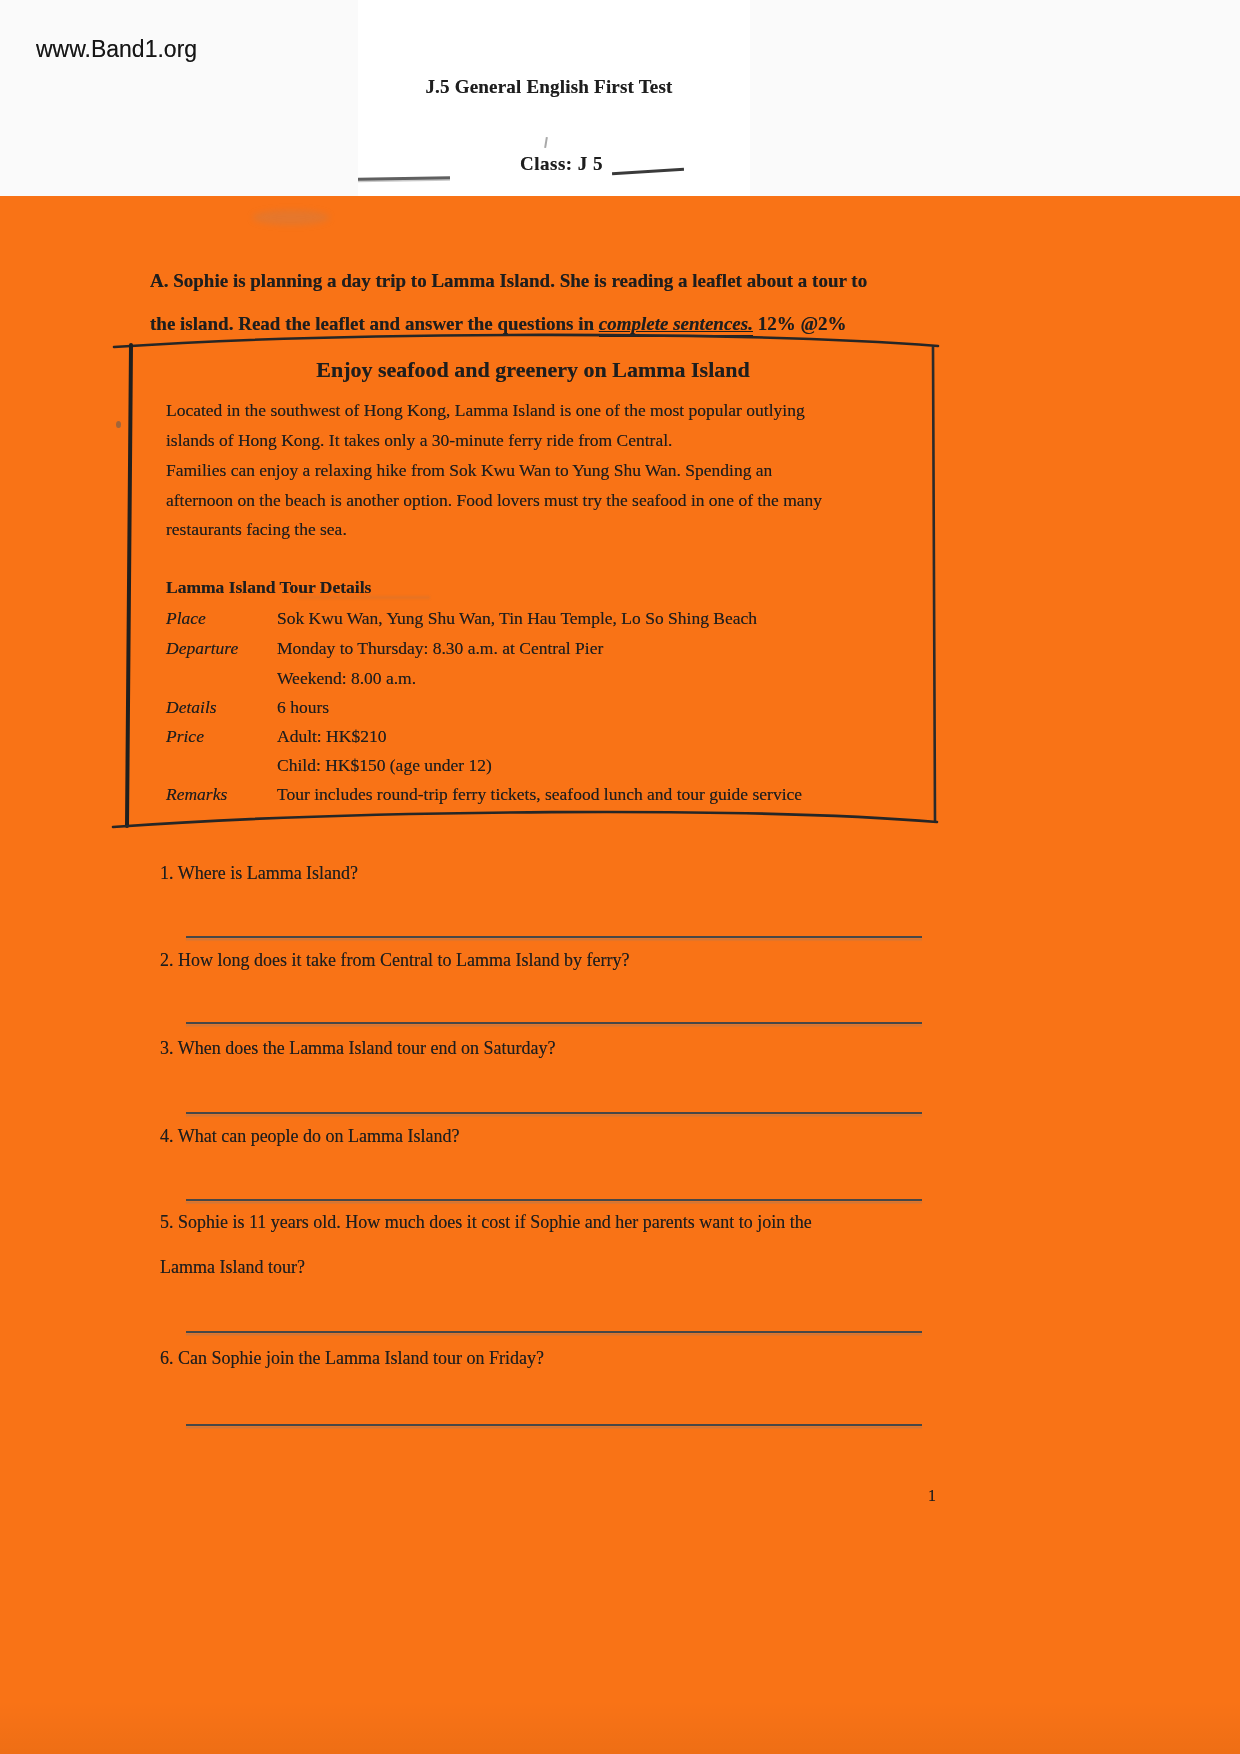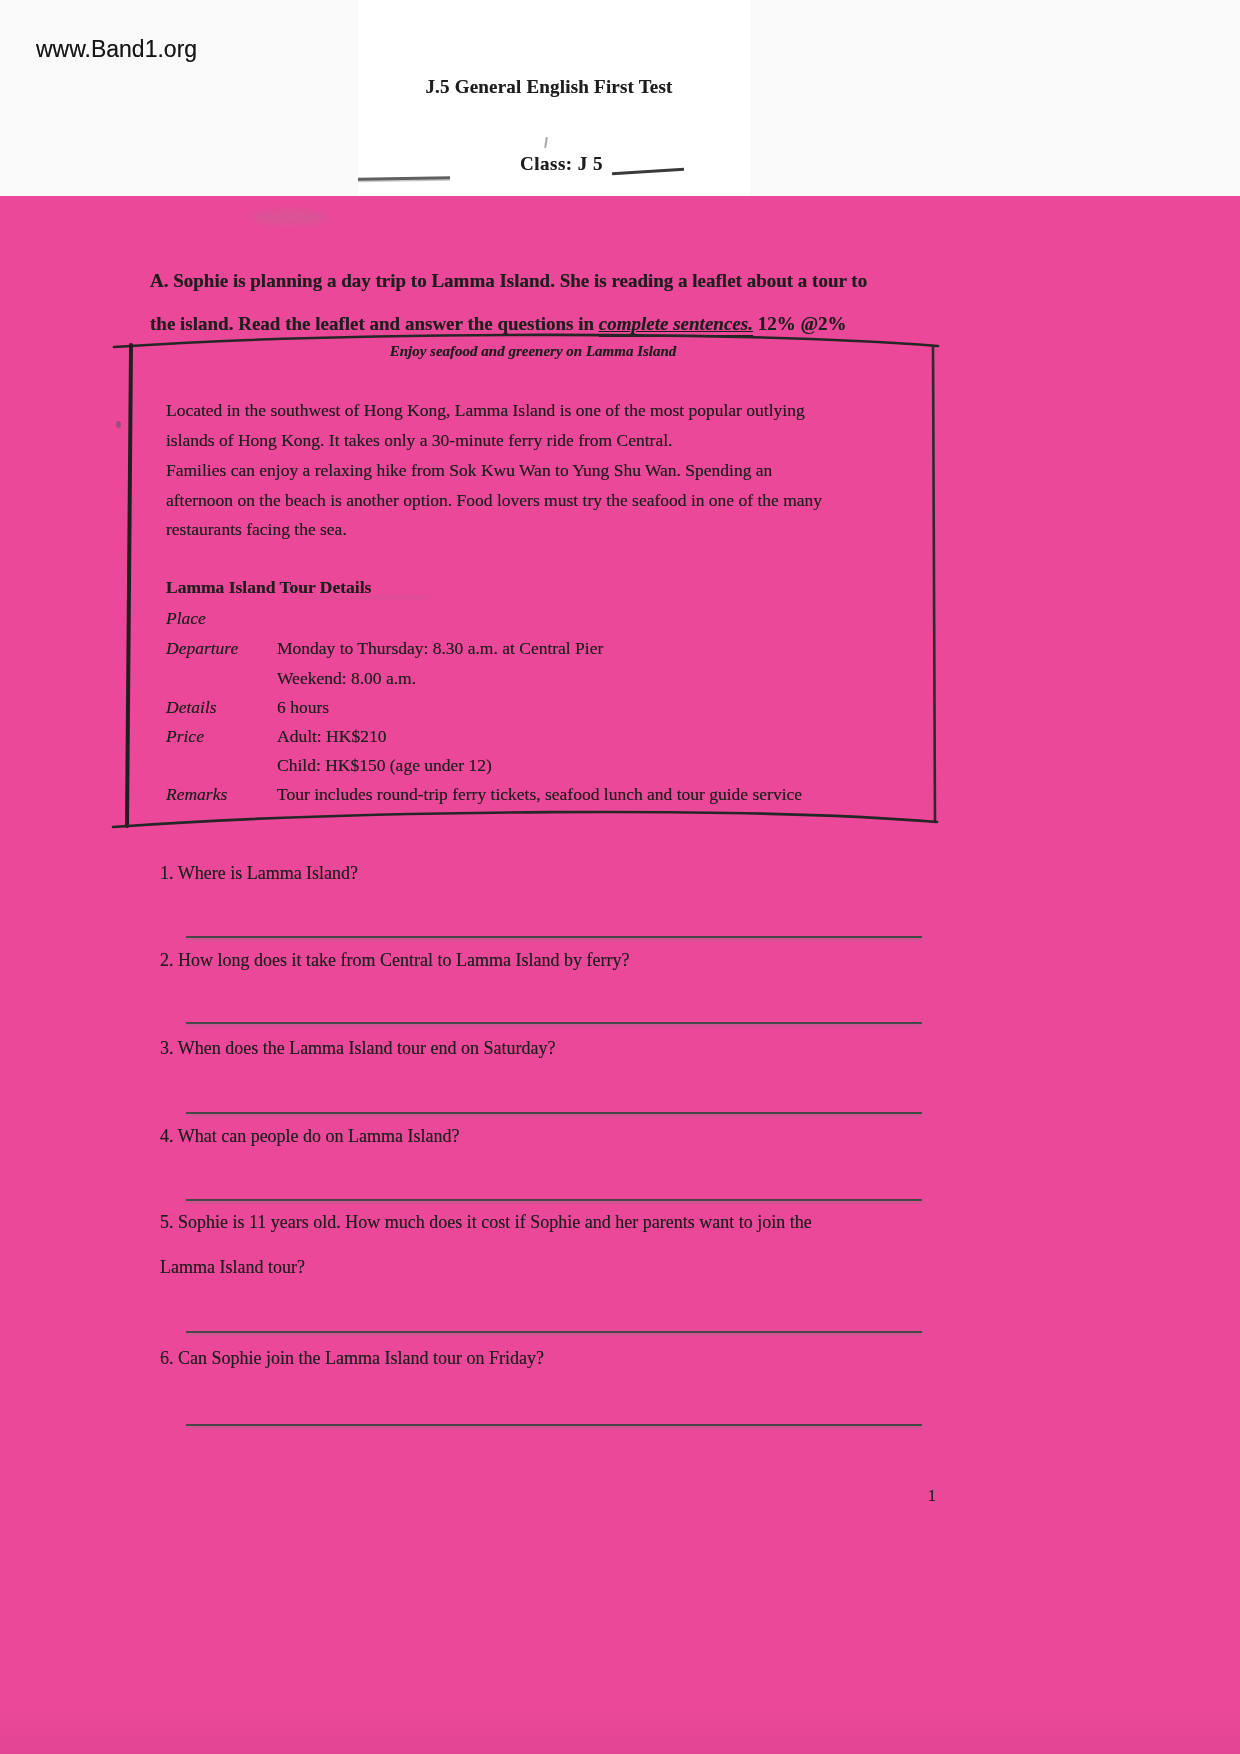--- a/index.html
+++ b/index.html
@@ -1,18 +1,18 @@
 <!DOCTYPE html>
 <html><head>
 <meta charset="utf-8">
 <style>
   html,body { margin:0; padding:0; background:#cfcfd2; }
   .page {
     position:relative; width:1240px; height:1754px; margin:0 auto;
-    background:#ec4899; overflow:hidden;
+    background:#f97316; overflow:hidden;
     font-family:"Liberation Serif", serif; color:#1e1e1e;
   }
   .band-top { position:absolute; left:0; top:0; width:1240px; height:196px; background:#fafafa; }
   .title-paper { position:absolute; left:358px; top:0; width:392px; height:196px; background:#ffffff; }
   .bottom-shade { position:absolute; left:0; bottom:0; width:1240px; height:54px;
     background:linear-gradient(rgba(0,0,0,0), rgba(0,0,0,0.045)); }
 
   .doc { text-shadow:0 0 0.6px rgba(25,25,25,0.55); }
 
   .watermark {
@@ -40,22 +40,22 @@
     background:rgba(90,90,90,0.55); filter:blur(0.5px); }
   .noise-streak { position:absolute; left:298px; top:596px; width:132px; height:3px;
     background:rgba(120,120,120,0.15); filter:blur(1px); }
 
   .instr { position:absolute; left:150px; font-size:19px; font-weight:bold; white-space:nowrap; }
   .instr em { font-style:italic; border-bottom:2px solid #1e1e1e; padding-bottom:1px;text-decoration:underline; }
 
   .leaflet-svg { position:absolute; left:100px; top:325px; }
 
   .lf { position:absolute; white-space:nowrap; font-size:17.5px; }
-  .lf-heading { position:absolute; left:130px; top:343px; width:806px; text-align:center;
-    font-size:15px; font-weight:bold; white-space:nowrap;font-style:italic; }
+  .lf-heading { position:absolute; left:130px; top:357px; width:806px; text-align:center;
+    font-size:22px; font-weight:bold; white-space:nowrap; }
   .lf-label { font-style:italic; }
   .lf-bold { font-weight:bold; }
 
   .q { position:absolute; left:160px; font-size:18px; white-space:nowrap;text-align:center; }
   .ans {
     position:absolute; left:186px; width:736px; height:2px; background:#474747;
     box-shadow:0 2.5px 1px rgba(125,125,125,0.35);
   }
   .pageno { position:absolute; left:928px; top:1487px; font-size:16px; }
 </style>
@@ -94,20 +94,21 @@
 
   <div class="lf" style="left:166px; top:400px;">Located in the southwest of Hong Kong, Lamma Island is one of the most popular outlying</div>
   <div class="lf" style="left:166px; top:430px;">islands of Hong Kong. It takes only a 30-minute ferry ride from Central.</div>
   <div class="lf" style="left:166px; top:460px;">Families can enjoy a relaxing hike from Sok Kwu Wan to Yung Shu Wan. Spending an</div>
   <div class="lf" style="left:166px; top:490px;">afternoon on the beach is another option. Food lovers must try the seafood in one of the many</div>
   <div class="lf" style="left:166px; top:519px;">restaurants facing the sea.</div>
 
   <div class="lf lf-bold" style="left:166px; top:577px;">Lamma Island Tour Details</div>
 
   <div class="lf lf-label" style="left:166px; top:608px;">Place</div>
+  <div class="lf" style="left:277px; top:608px;">Sok Kwu Wan, Yung Shu Wan, Tin Hau Temple, Lo So Shing Beach</div>
 
   <div class="lf lf-label" style="left:166px; top:638px;">Departure</div>
   <div class="lf" style="left:277px; top:638px;">Monday to Thursday: 8.30 a.m. at Central Pier</div>
   <div class="lf" style="left:277px; top:668px;">Weekend: 8.00 a.m.</div>
 
   <div class="lf lf-label" style="left:166px; top:697px;">Details</div>
   <div class="lf" style="left:277px; top:697px;">6 hours</div>
 
   <div class="lf lf-label" style="left:166px; top:726px;">Price</div>
   <div class="lf" style="left:277px; top:726px;">Adult: HK$210</div>

